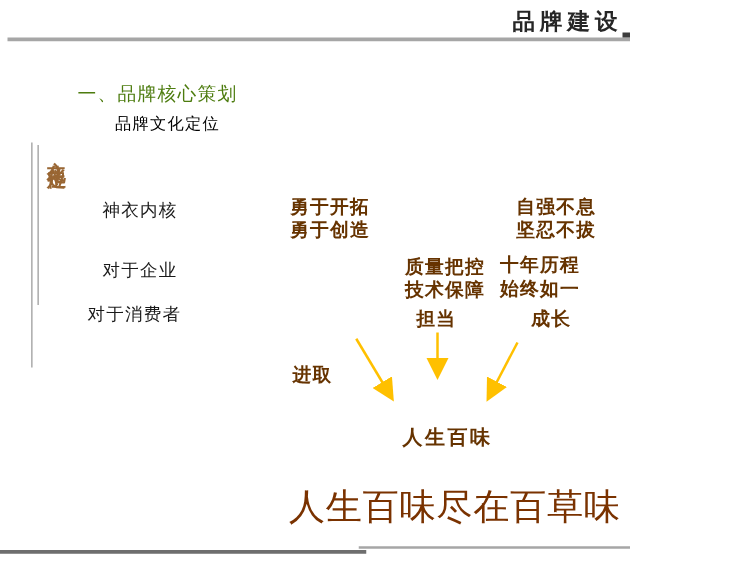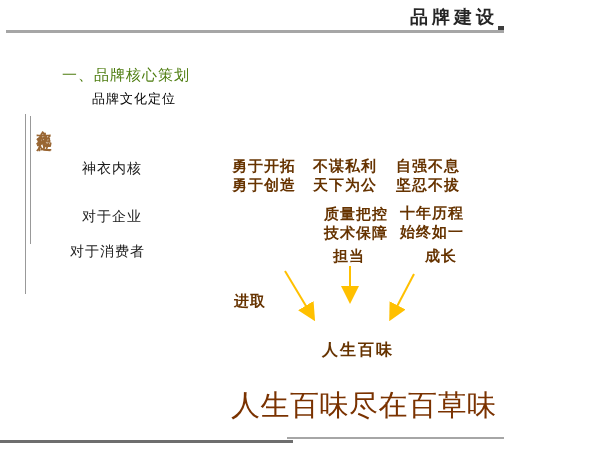--- a/index.html
+++ b/index.html
@@ -27,21 +27,21 @@
     position:absolute;left:34px;top:118px;width:20px;height:90px;
     writing-mode:vertical-rl;text-orientation:upright;
     font-size:15px;font-weight:bold;color:var(--accent-brown,#996633);letter-spacing:2px;line-height:20px;
   }
   
   .rowlabel{position:absolute;font-size:14px;color:#1a1a1a;letter-spacing:1px;}
   .rl-0{left:82px;top:160px;}
   .rl-1{left:82px;top:208px;}
   .rl-2{left:70px;top:243px;}
   .cell{position:absolute;font-size:15px;font-weight:bold;color:var(--text-brown,#663300);line-height:19px;letter-spacing:1px;white-space:nowrap;}
-  .c-r0c0{left:232px;top:156px;} .c-r0c1{left:313px;top:156px;} .c-r0c2{left:396px;top:156px;}
+  .c-r0c0{left:232px;top:156px;} .c-r0c1{left:313px;top:156px;} .c-r0c2{left:413px;top:156px;}
   .c-r1c0{left:232px;top:204px;} .c-r1c1{left:324px;top:204px;} .c-r1c2{left:400px;top:204px;font-family:Liberation Serif, serif;}
   .c-r2c0{left:234px;top:246px;margin-top:45px;} .c-r2c1{left:333px;top:246px;} .c-r2c2{left:409px;top:246px;margin-left:16px;}
   
   .arrow-layer{position:absolute;left:0;top:0;width:600px;height:449px;pointer-events:none;}
   .convergence{
     position:absolute;left:322px;top:340px;font-size:16px;font-weight:bold;
     color:var(--text-brown,#663300);letter-spacing:2px;
   }
   .tagline{
     position:absolute;left:231px;top:386px;font-size:29px;
@@ -65,24 +65,20 @@
   <div class="vline-b"></div>
   <div class="side-label">文化定位</div>
 
   <div class="rowlabel rl-0">神衣内核</div>
   <div class="rowlabel rl-1">对于企业</div>
   <div class="rowlabel rl-2">对于消费者</div>
 
   <div class="cell c-r0c0">
     <div>勇于开拓</div>
     <div>勇于创造</div>
-  </div>
-  <div class="cell c-r0c1">
-    <div>不谋私利</div>
-    <div>天下为公</div>
   </div>
   <div class="cell c-r0c2">
     <div>自强不息</div>
     <div>坚忍不拔</div>
   </div>
 
   <div class="cell c-r1c1">
     <div>质量把控</div>
     <div>技术保障</div>
   </div>

